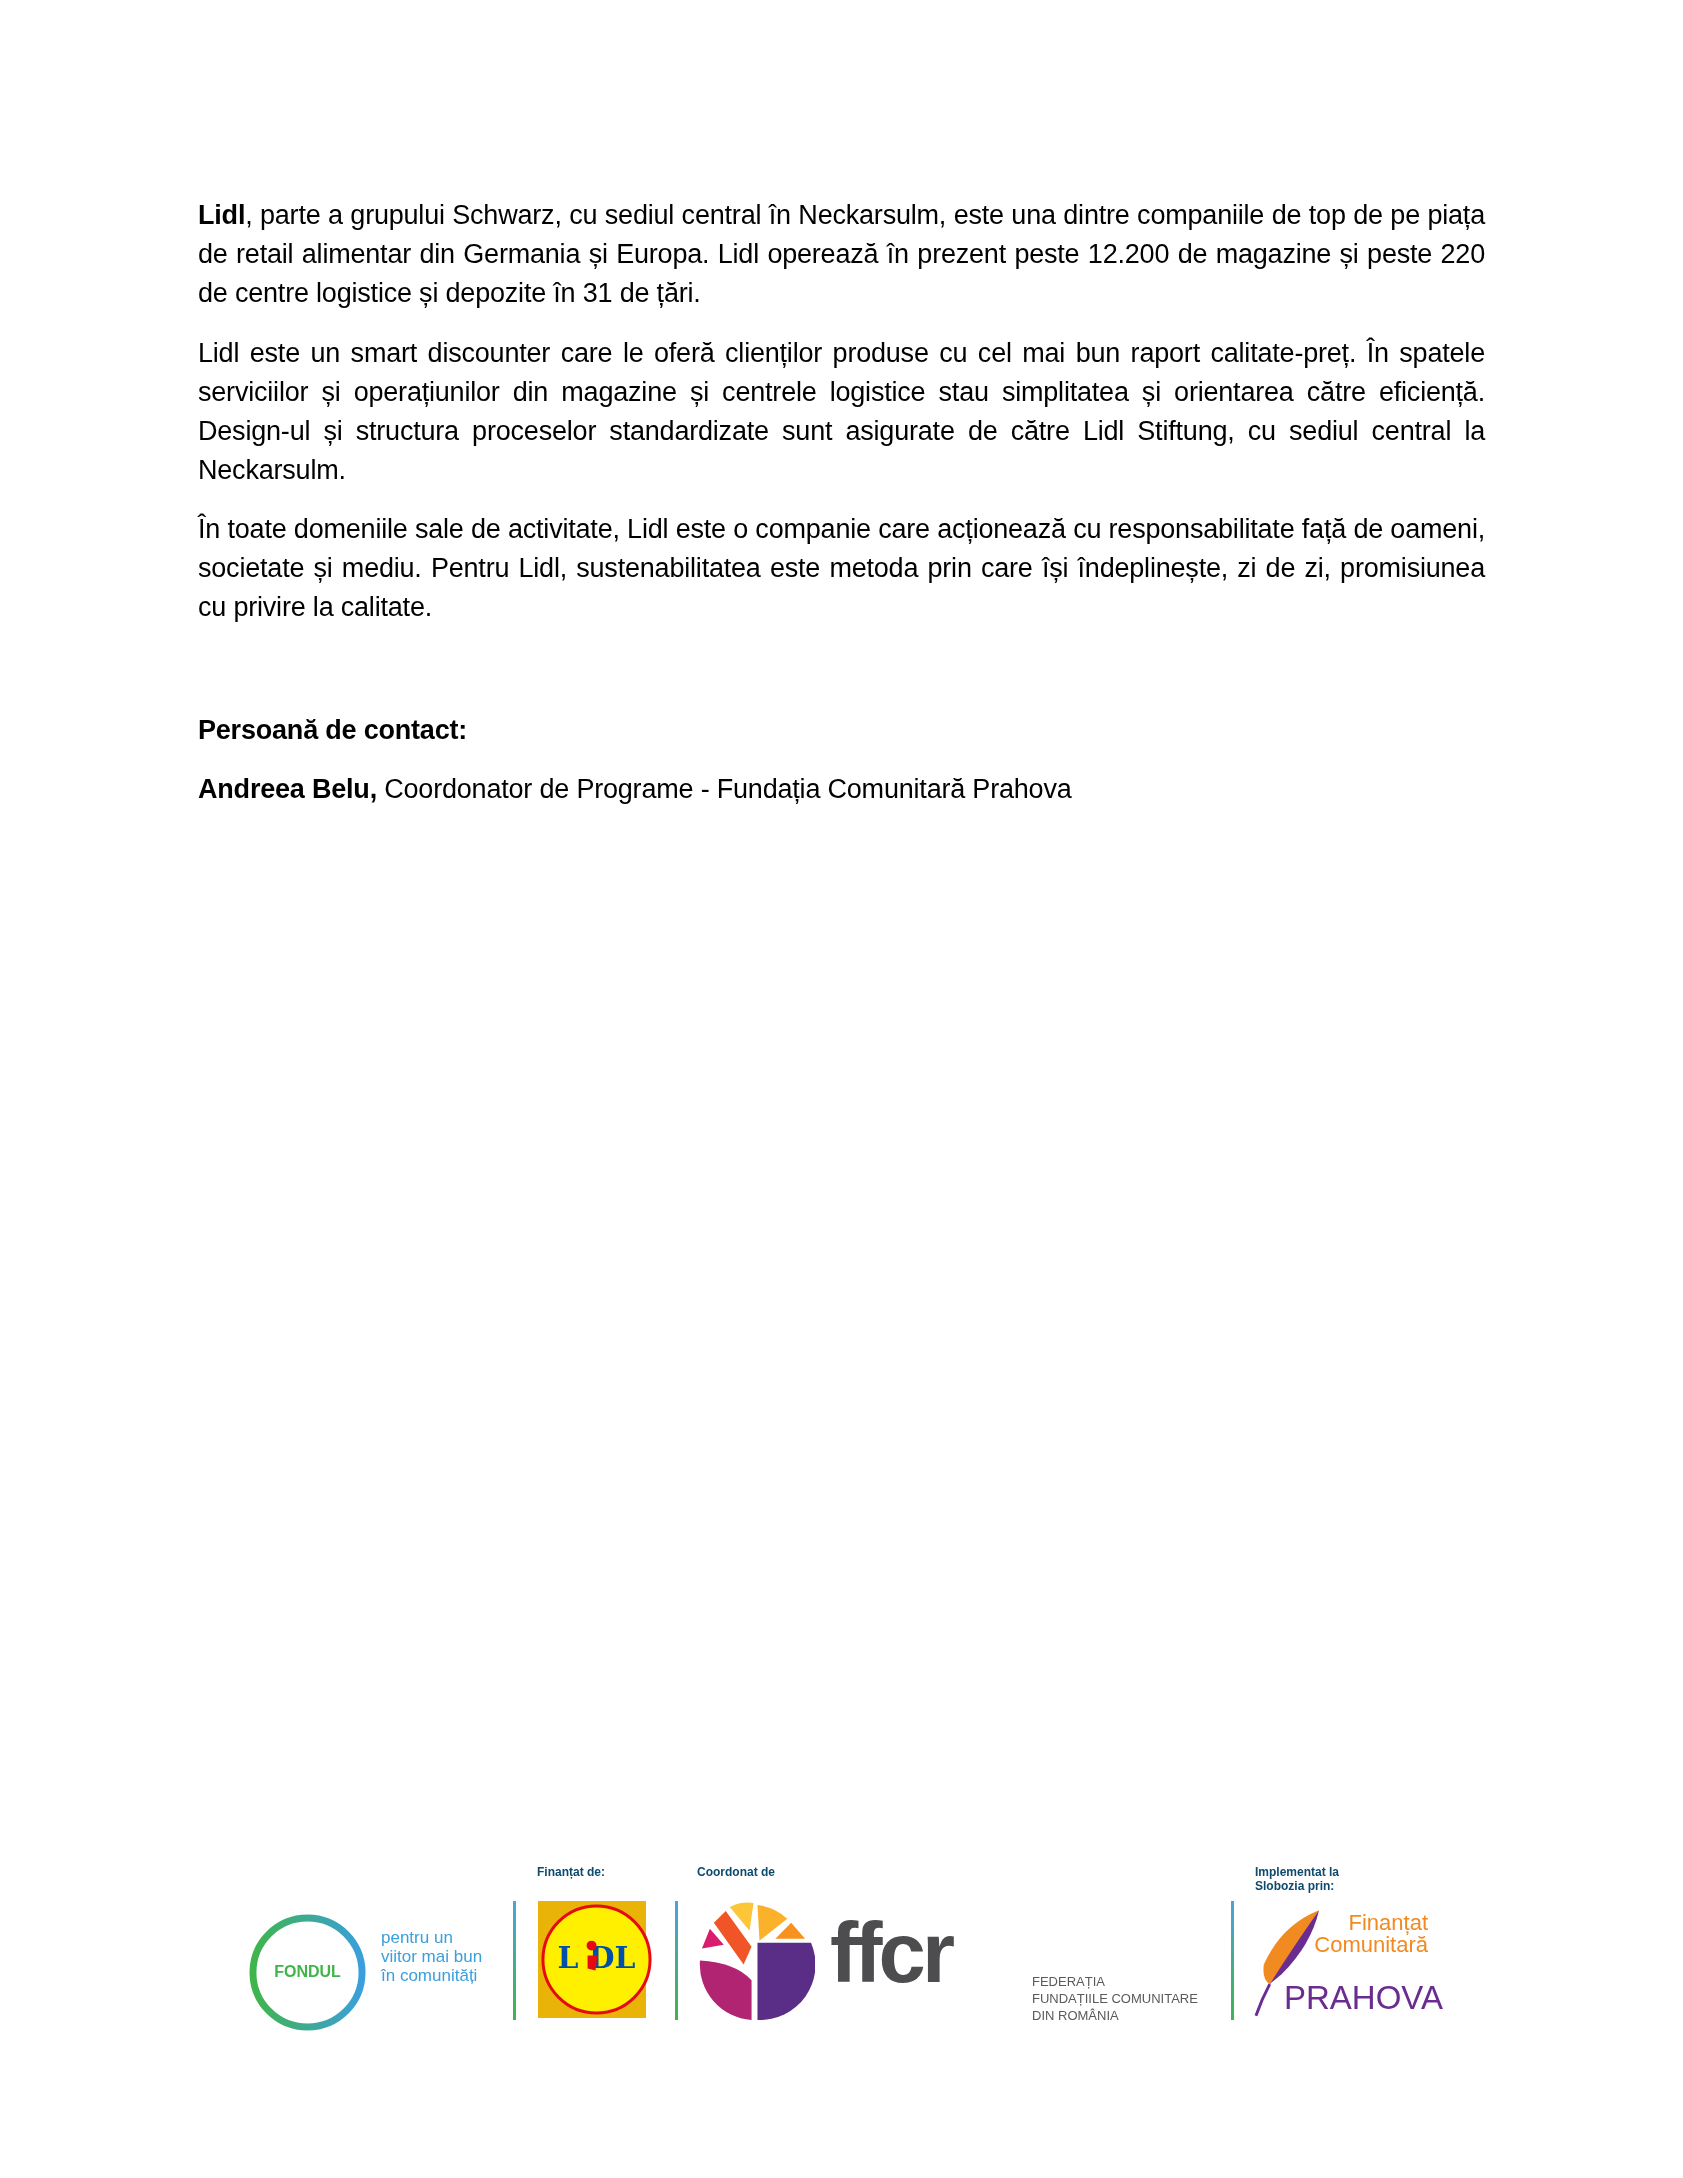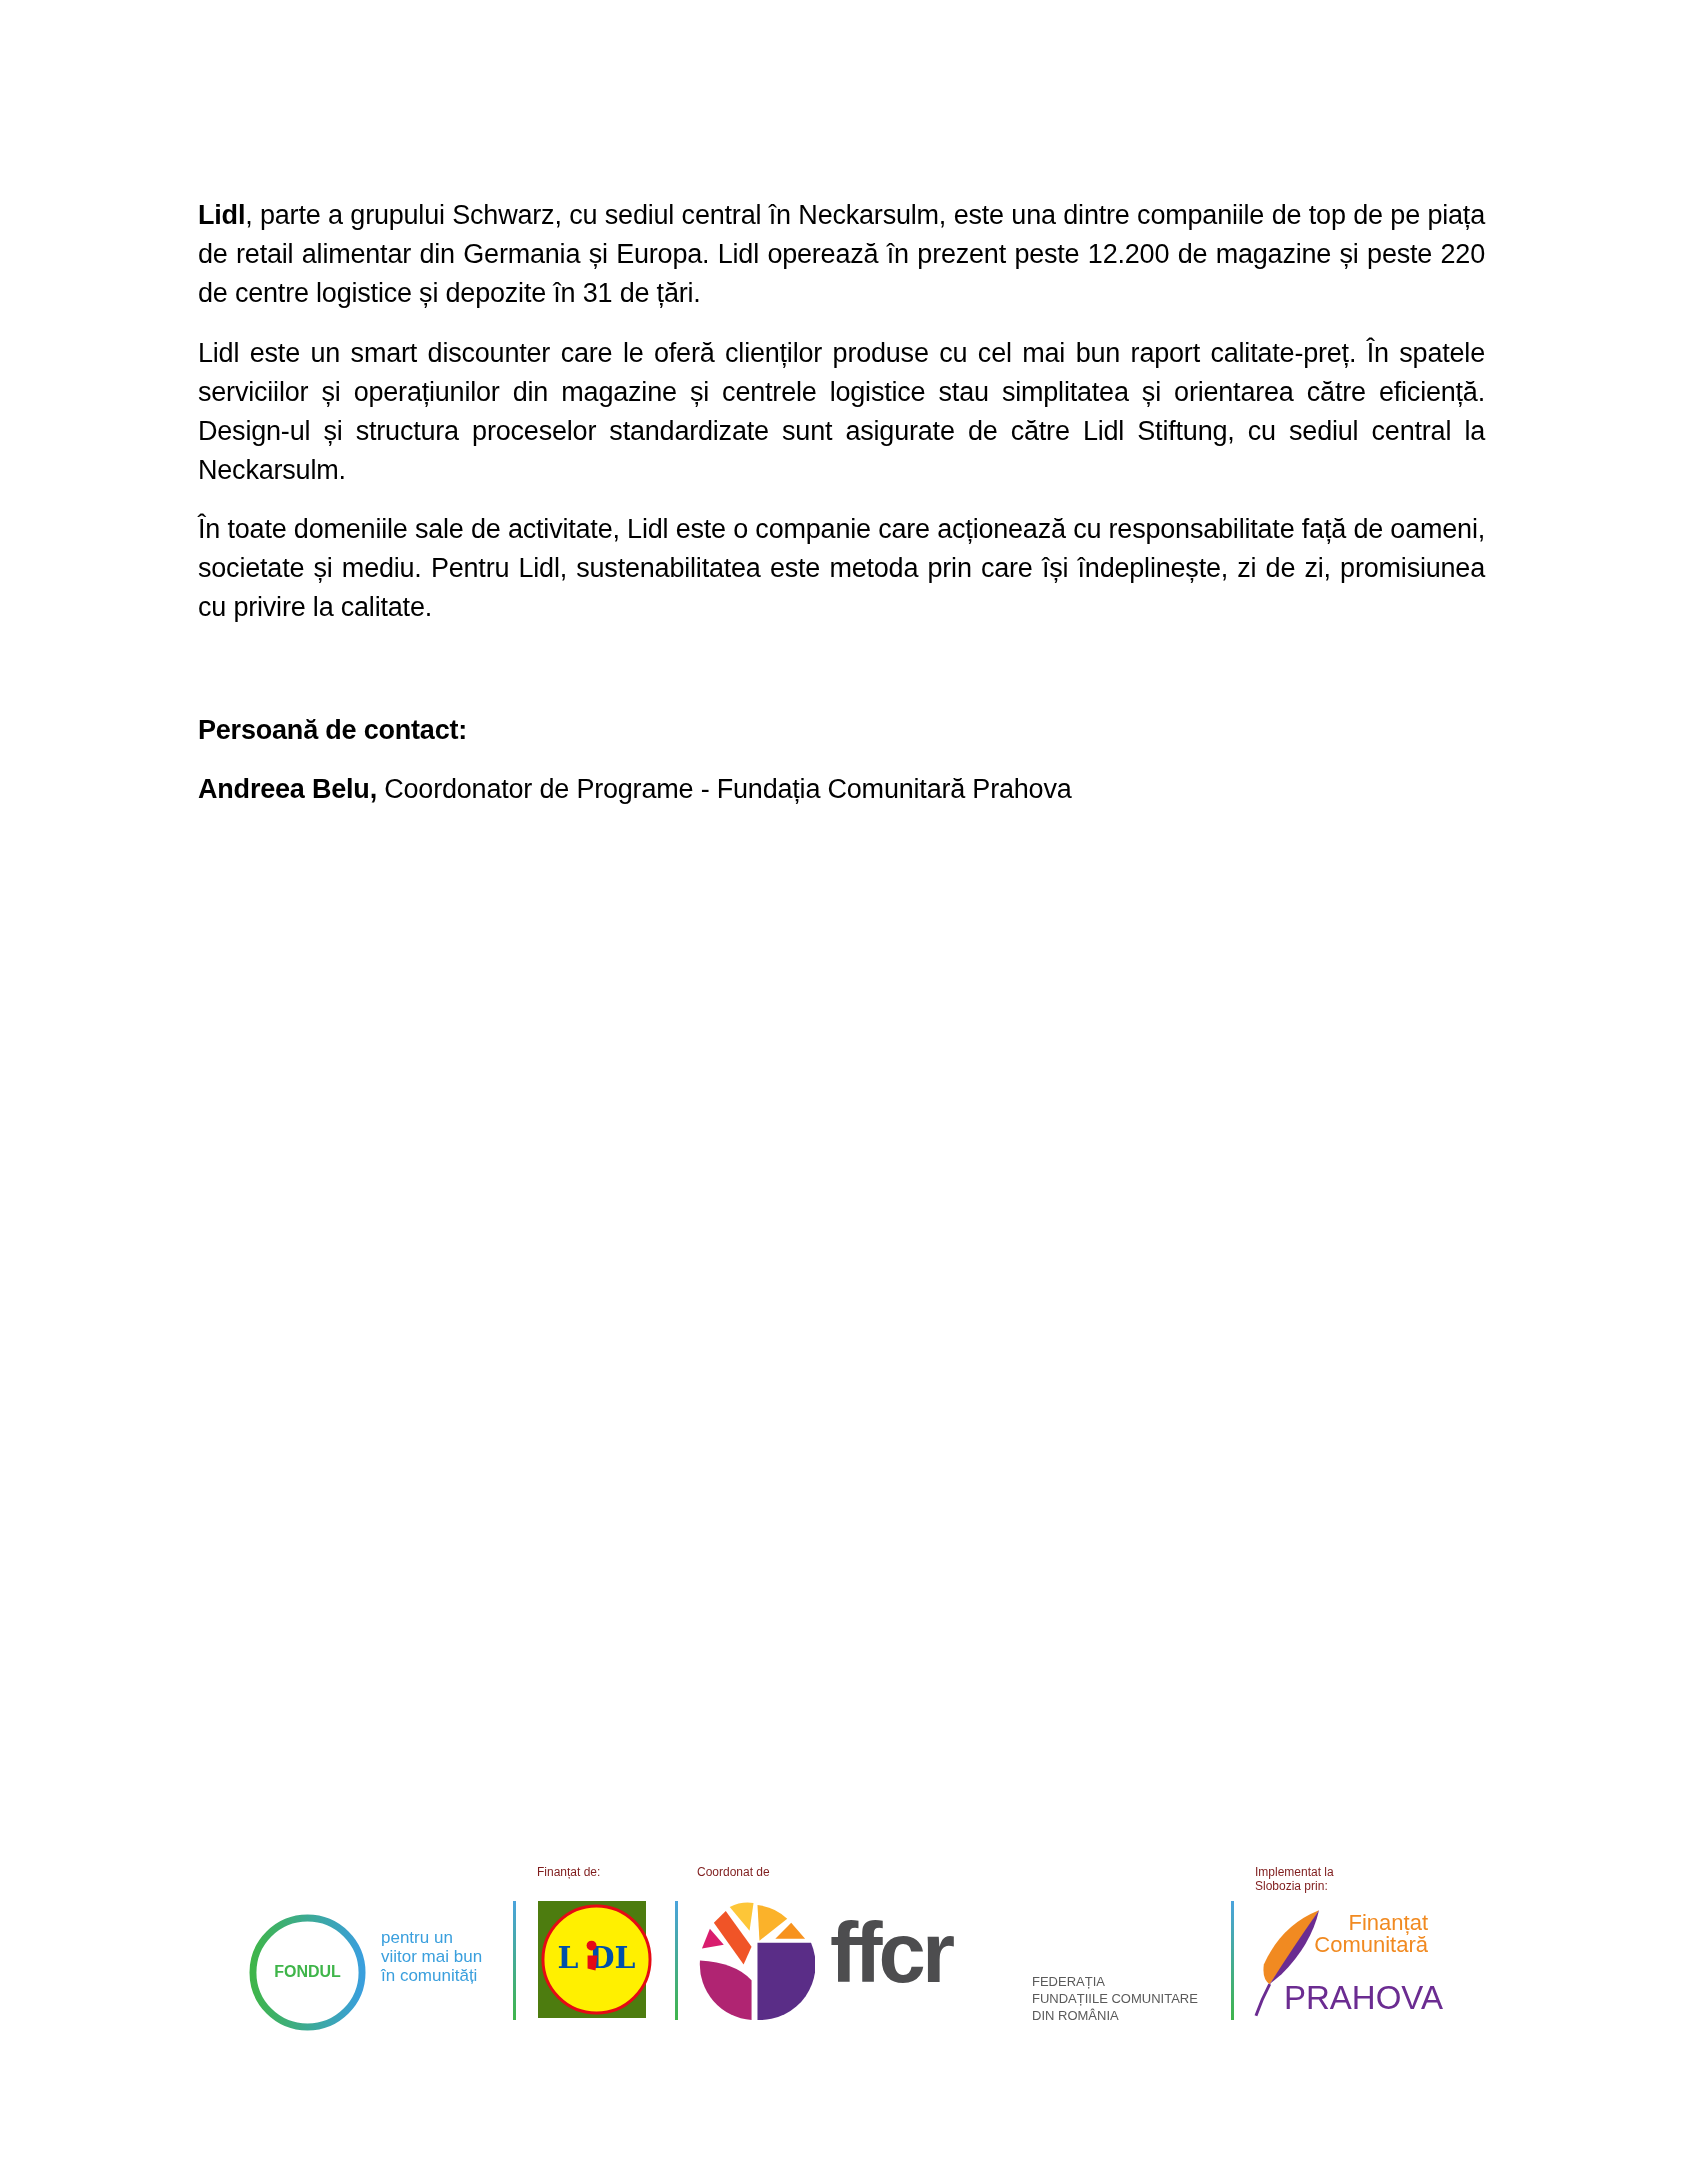--- a/index.html
+++ b/index.html
@@ -10,21 +10,21 @@
   #p1 { top: 196px; }
   #p2 { top: 334px; }
   #p3 { top: 510px; }
   .contact { position: absolute; left: 198px; top: 711px; font-size: 27px; line-height: 39px; letter-spacing: -0.2px; }
   .contact .heading { font-weight: bold; margin-bottom: 20px; }
   .contact .line { white-space: nowrap; }
   b { font-weight: bold; }
 
   .footer { position: absolute; left: 0; top: 1851px; width: 1683px; height: 178px; }
   .abs { position: absolute; }
-  .cap { font-size: 12px; font-weight: normal; color: #7f1d1d; line-height: 14px; }
+  .cap { font-size: 12px; font-weight: bold; color: #0c4a6e; line-height: 14px; }
   .vbar { position: absolute; width: 3px; height: 119px; background: linear-gradient(#4aa3dd, #3fb54a); }
   .fondul-tag { color: #3a9fdd; font-size: 17px; line-height: 19px; }
 </style>
 </head>
 <body>
 
 <div class="page">
 
   <div class="body-text" id="p1">
     <p><b>Lidl</b><span>, parte a grupului Schwarz, cu sediul central în Neckarsulm, este una dintre companiile de top de pe piața de retail alimentar din Germania și Europa. Lidl operează în prezent peste 12.200 de magazine și peste 220 de centre logistice și depozite în 31 de țări.</span></p>
@@ -61,21 +61,21 @@
     </div>
     <div class="abs fondul-tag" style="left:381px; top:77px;">
       <div>pentru un</div>
       <div>viitor mai bun</div>
       <div>în comunități</div>
     </div>
 
     <div class="vbar" style="left:513px; top:50px;"></div>
 
     <div class="abs cap" style="left:537px; top:14px;">Finanțat de:</div>
-    <div class="abs" style="left:538px; top:50px; width:108px; height:117px; background:#4d7c0f;">
+    <div class="abs" style="left:538px; top:50px; width:108px; height:117px; background:#eab308;">
       <svg width="117" height="117" viewBox="0 0 118 118">
         <circle cx="59" cy="59" r="54" fill="#fff000" stroke="#e60a14" stroke-width="3"></circle>
         <text x="59" y="68" text-anchor="middle" font-family="'DejaVu Serif', serif" font-weight="bold" font-size="30" fill="#0050aa">L  DL</text>
         <circle cx="54" cy="45" r="5" fill="#e60a14"></circle>
         <polygon points="50,55 60,55 58,70 50,68" fill="#e60a14"></polygon>
       </svg>
     </div>
 
     <div class="vbar" style="left:675px; top:50px;"></div>
 

